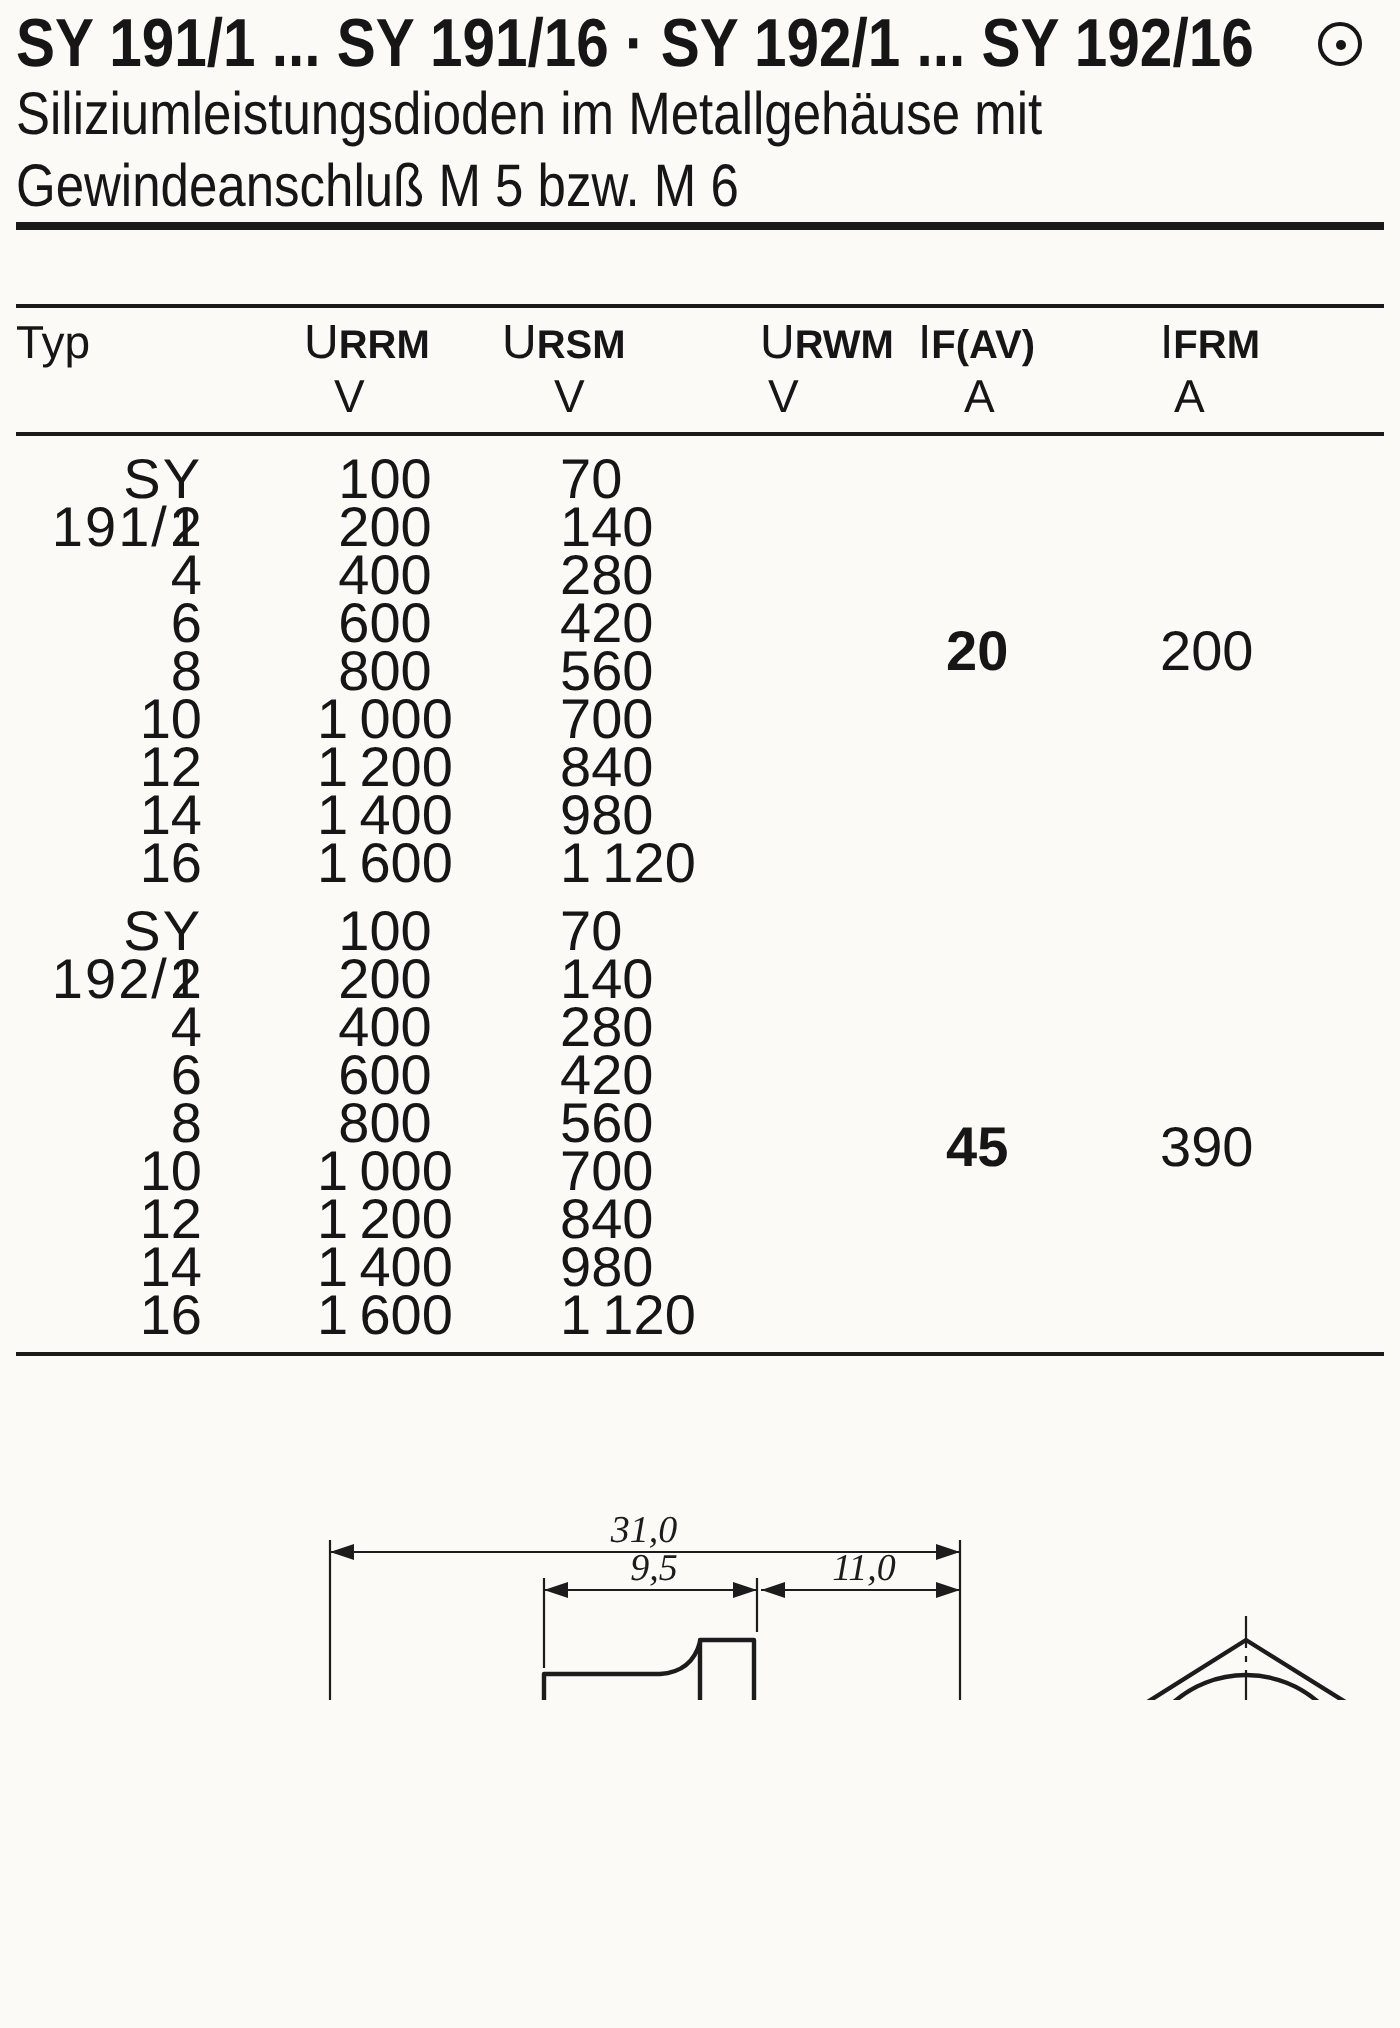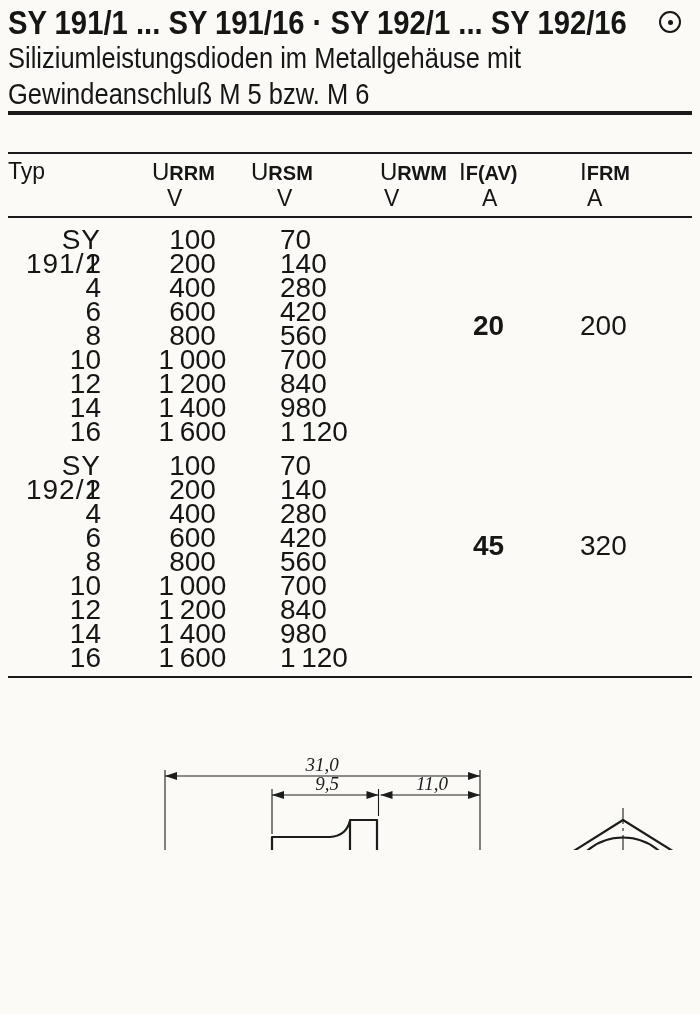--- a/index.html
+++ b/index.html
@@ -36,21 +36,21 @@
   .block.second{margin-top:10px;}
   .row{position:relative;height:24px;line-height:24px;}
   .c-typ{position:absolute;left:8px;width:93px;text-align:right;}
   .typ-first{letter-spacing:1px;}
   .c-urrm{position:absolute;left:130px;width:125px;text-align:center;}
   .c-urwm{position:absolute;left:280px;width:141px;text-align:left;}
   .cur{position:absolute;line-height:24px;}
   .cur-ifav{left:473px;font-weight:bold;}
   .cur-ifrm{left:580px;}
   .block.first .cur{top:86px;}
-  .block.second .cur{top:80px;}
+  .block.second .cur{top:108px;}
 
   
   svg.drawing{position:absolute;left:0;top:0;width:700px;height:1014px;}
   .ln-bold{stroke:#1c1c1c;stroke-width:2.2;fill:none;stroke-linejoin:round;stroke-linecap:round;}
   .ln-thin{stroke:#1c1c1c;stroke-width:1.1;fill:none;}
   .ln-center{stroke:#1c1c1c;stroke-width:1.1;fill:none;stroke-dasharray:16 4 3 4;}
   .dim-text{font-family:"Liberation Serif",serif;font-style:italic;font-size:19px;fill:#1c1c1c;}
 </style>
 </head>
 <body>
@@ -172,21 +172,21 @@
           <span class="c-typ">14</span>
           <span class="c-urrm">1 400</span>
           <span class="c-urwm">980</span>
         </div>
         <div class="row">
           <span class="c-typ">16</span>
           <span class="c-urrm">1 600</span>
           <span class="c-urwm">1 120</span>
         </div>
         <span class="cur cur-ifav">45</span>
-        <span class="cur cur-ifrm">320</span>
+        <span class="cur cur-ifrm">390</span>
       </div>
     </div>
 
   <svg class="drawing" viewBox="0 0 700 1014">
     <defs>
       <marker id="arr" markerUnits="userSpaceOnUse" markerWidth="13" markerHeight="9" refX="12.5" refY="4.5" orient="auto-start-reverse">
         <path d="M0.5,0.5 L12.5,4.5 L0.5,8.5 Z" fill="#1c1c1c"></path>
       </marker>
     </defs>
 

